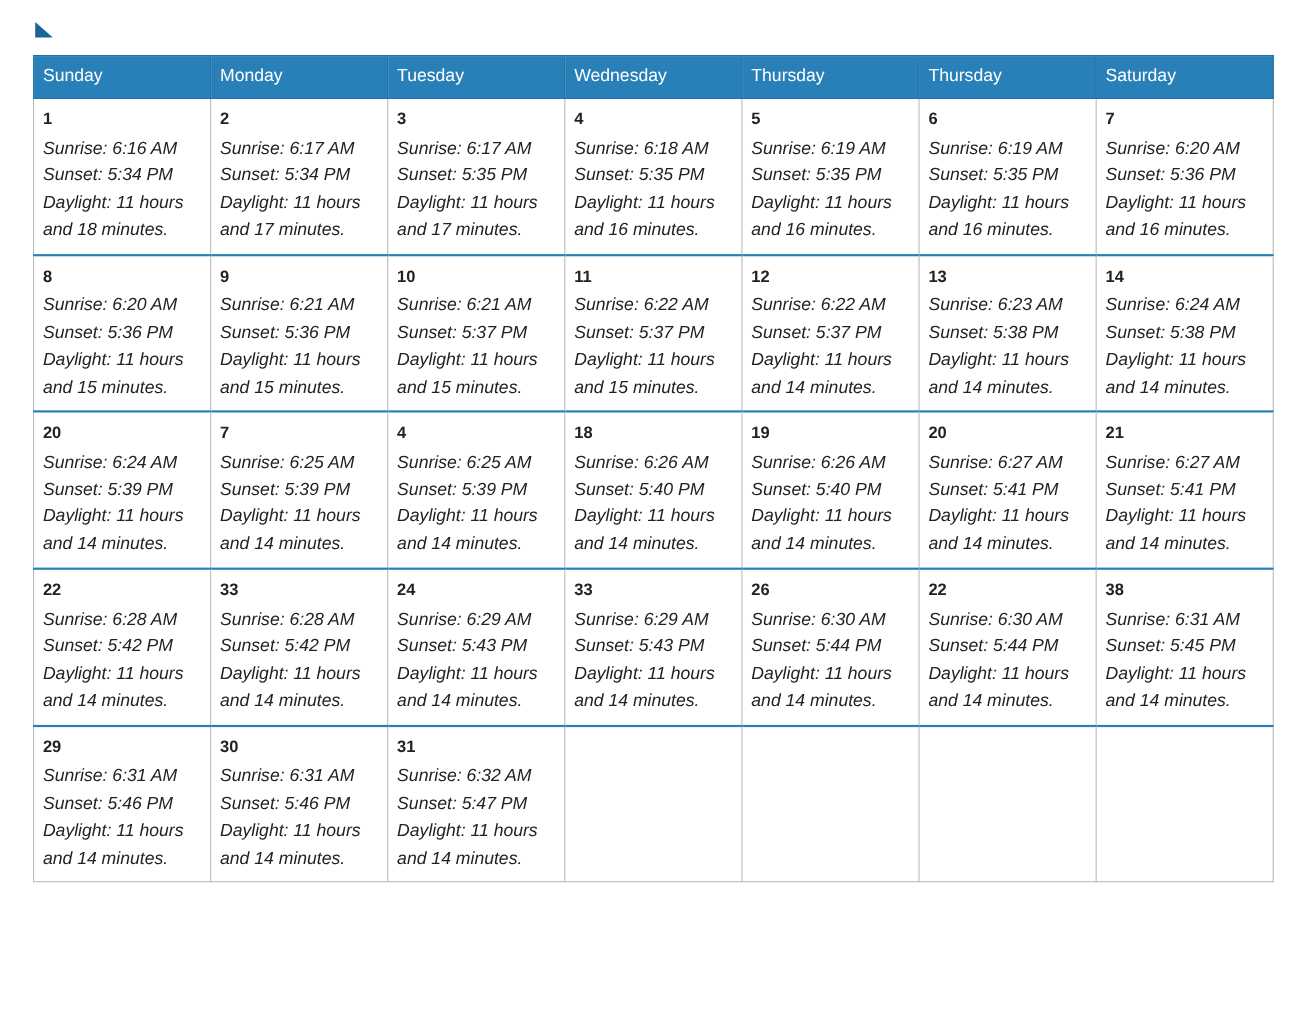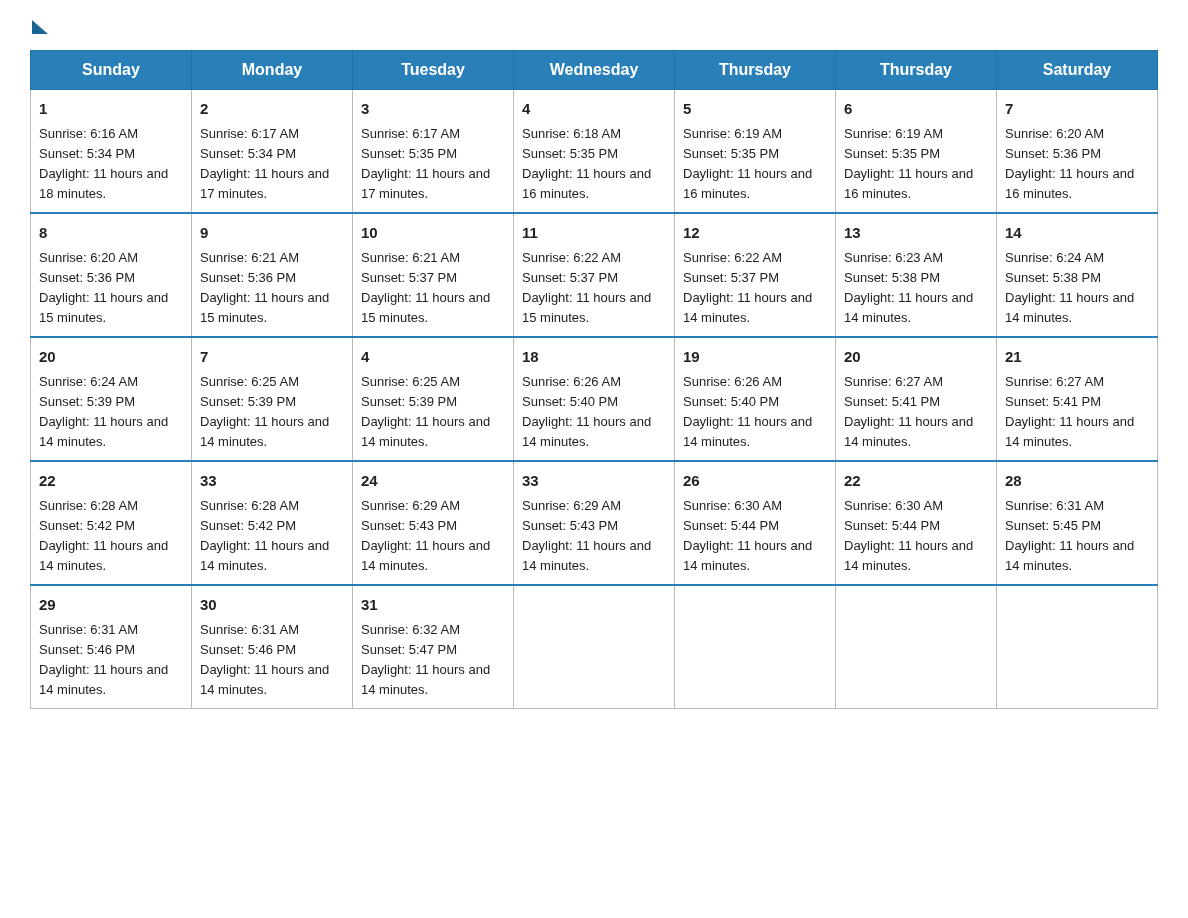--- a/index.html
+++ b/index.html
@@ -59,45 +59,46 @@
     .calendar-table {
       width: 100%;
       border-collapse: collapse;
       border: 1px solid #aaa;
     }
     .calendar-table th {
       background-color: #2980b9;
       color: #fff;
       padding: 10px 8px;
       font-size: 16px;
-      font-weight: bold;
-      text-align: center;
+      font-weight: normal;
+      text-align: left;
       border: 1px solid #2471a3;
     }
     .calendar-table td {
       vertical-align: top;
       padding: 8px 8px;
       border: 1px solid #bbb;
       width: 14.28%;
       height: 110px;
       font-size: 13px;
       color: #222;
       line-height: 1.5;
     }
     .day-number {
       font-size: 15px;
       font-weight: bold;
       color: #222;
       display: block;
       margin-bottom: 3px;
     }
     .day-info {
-      font-size: 13px;
+      font-size: 16px;
       color: #222;
       line-height: 1.55;
+      font-style: italic;
     }
     .empty-cell {
       background: #fff;
     }
     tr:not(:last-child) td {
       border-bottom: 2px solid #2980b9;
     }
     .logo-line2 {
       font-size: 20px;
       color: #1a6496;
@@ -247,21 +248,21 @@
       </td>
         <td>
         <span class="day-number">26</span>
         <span class="day-info">Sunrise: 6:30 AM<br>Sunset: 5:44 PM<br>Daylight: 11 hours and 14 minutes.</span>
       </td>
         <td>
         <span class="day-number">22</span>
         <span class="day-info">Sunrise: 6:30 AM<br>Sunset: 5:44 PM<br>Daylight: 11 hours and 14 minutes.</span>
       </td>
         <td>
-        <span class="day-number">28</span>
+        <span class="day-number">38</span>
         <span class="day-info">Sunrise: 6:31 AM<br>Sunset: 5:45 PM<br>Daylight: 11 hours and 14 minutes.</span>
       </td>
       </tr>
       <tr>
         <td>
         <span class="day-number">29</span>
         <span class="day-info">Sunrise: 6:31 AM<br>Sunset: 5:46 PM<br>Daylight: 11 hours and 14 minutes.</span>
       </td>
         <td>
         <span class="day-number">30</span>

